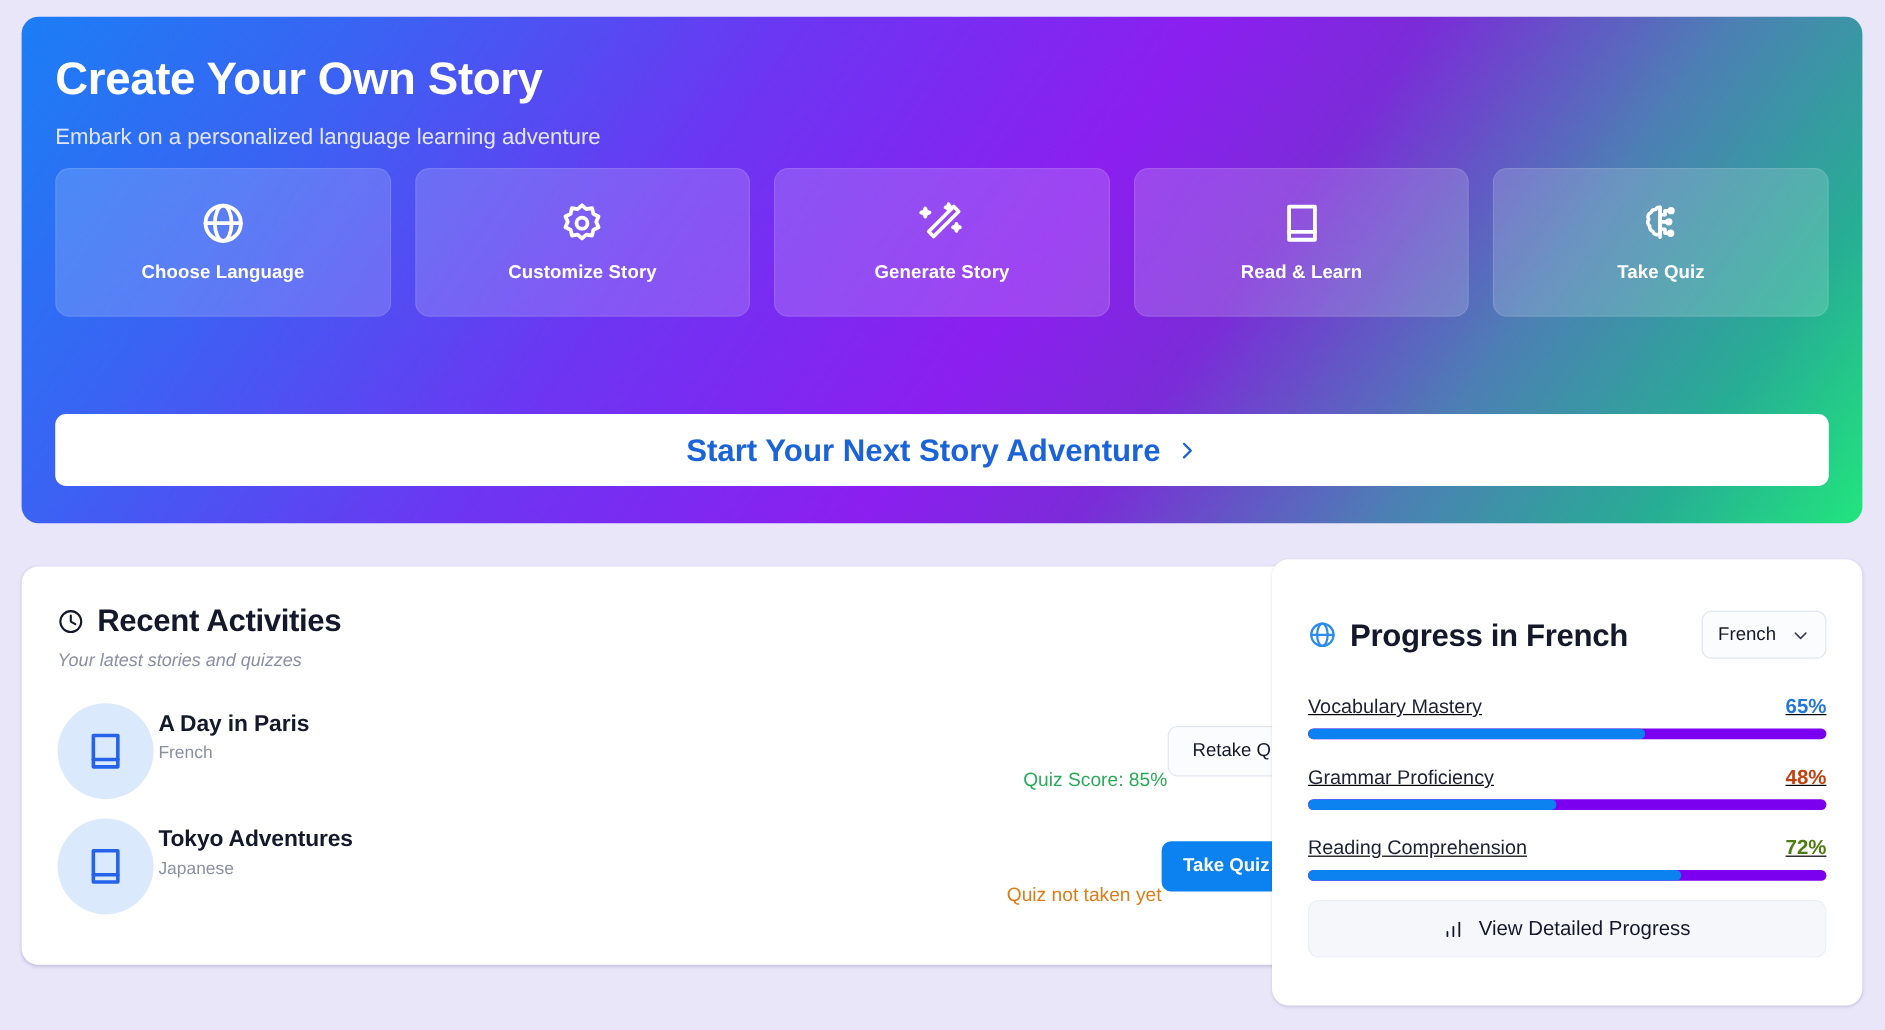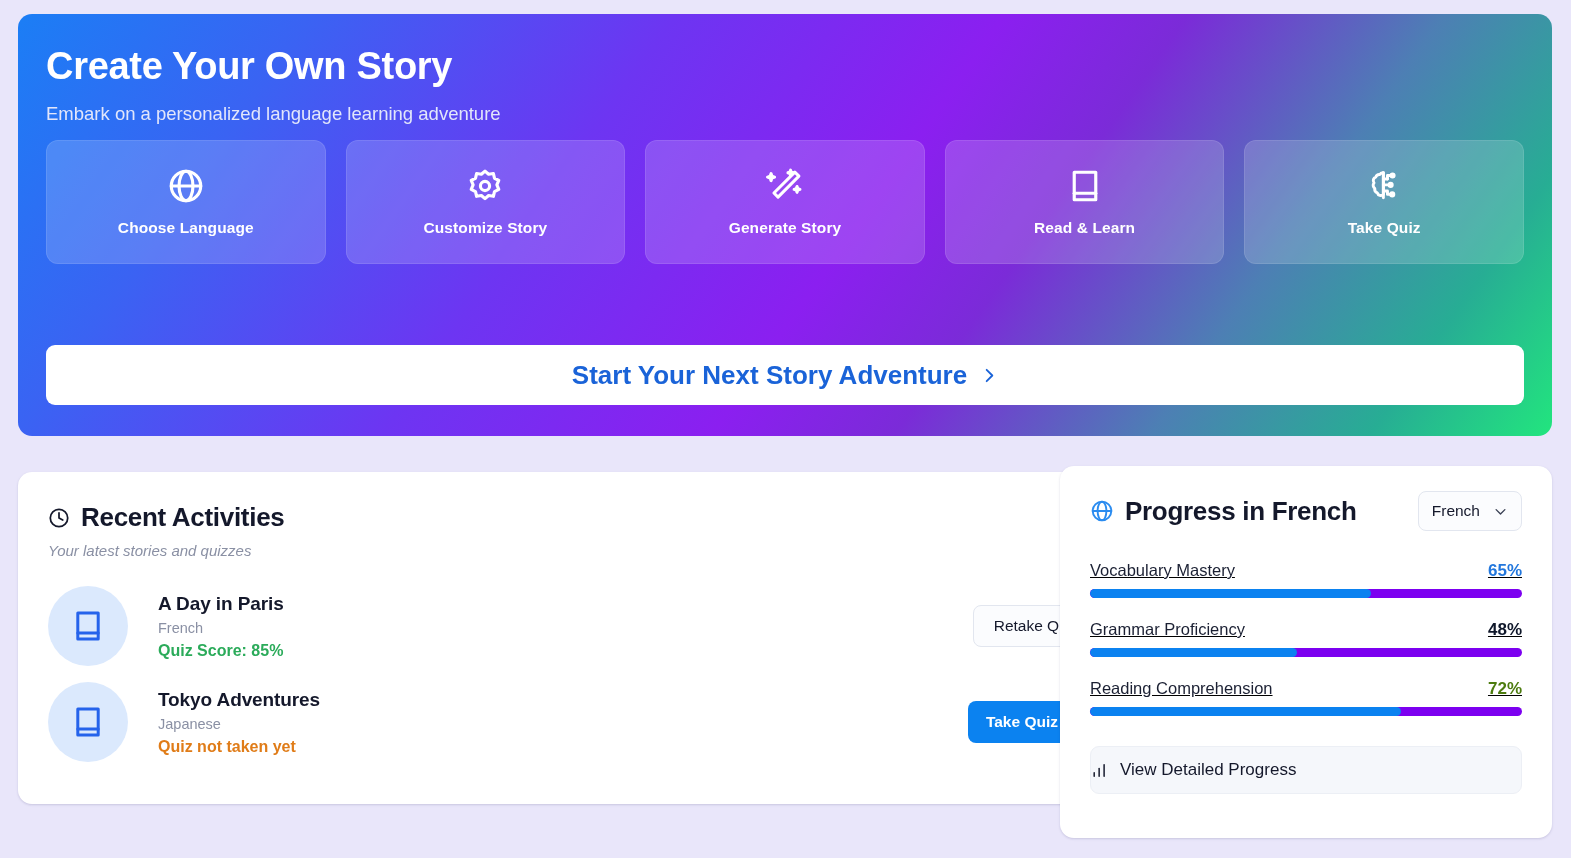--- a/index.html
+++ b/index.html
@@ -186,37 +186,38 @@
     height: 80px;
     border-radius: 50%;
     background: #dbe9fd;
     display: flex;
     align-items: center;
     justify-content: center;
     flex: 0 0 auto;
   }
   .activity-avatar svg { width: 36px; height: 36px; display: block; color: #2563eb; }
 
-  .activity-text { margin-left: 30px; flex: 1 1 auto; }
+  .activity-text { margin-left: 4px; flex: 1 1 auto; }
 
   .activity-title {
     font-size: 19px;
     font-weight: bold;
     color: #14182b;
     letter-spacing: -0.1px;
   }
   .activity-lang {
     font-size: 14.5px;
     color: #8a90a4;
     margin-top: 5px;
   }
   .activity-status {
     font-size: 16px;
     margin-top: 6px;
-    font-weight: bold;
+    font-weight: normal;
+    text-align: right;
   }
   .status-green { color: #2bab5a; }
   .status-orange { color: #e07c18; }
 
   .btn-outline {
     background: #fbfcfe;
     border: 1px solid #e2e6ef;
     border-radius: 8px;
     padding: 0 20px;
     height: 42px;
@@ -241,21 +242,21 @@
     font-family: "Liberation Sans", sans-serif;
     cursor: pointer;
     display: flex;
     align-items: center;
     justify-content: center;
     gap: 9px;
   }
   .btn-primary svg { width: 15px; height: 15px; display: block; }
 
   
-  .progress-inner { padding: 25px 30px 0 30px; }
+  .progress-inner { padding: 43px 30px 0 30px; }
 
   .progress-head {
     display: flex;
     align-items: center;
     justify-content: space-between;
   }
 
   .lang-select {
     background: #fbfcfe;
     border: 1px solid #e2e6ef;
@@ -296,28 +297,29 @@
     background: #7c00f0;
     overflow: hidden;
   }
   .bar-fill {
     height: 100%;
     border-radius: 99px;
     background: #0b82f0;
   }
 
   .detail-btn {
-    margin-top: 30px;
+    margin-top: 16px;
     width: 100%;
     height: 48px;
     background: #f5f7fb;
     border: 1px solid #eceff5;
     border-radius: 9px;
     display: flex;
     align-items: center;
+    justify-content: center;
     gap: 12px;
     cursor: pointer;
     font-family: "Liberation Sans", sans-serif;
   }
   .detail-btn-label { font-size: 17px; color: #14182b; }
   .detail-btn svg { width: 17px; height: 17px; display: block; color: #14182b; }
 </style>
 </head>
 <body>
 
@@ -486,21 +488,21 @@
         <span class="metric-value" style="color: rgb(34, 119, 221);">65%</span>
       </div>
       <div class="bar-track">
         <div class="bar-fill" style="width: 65%;"></div>
       </div>
     </div>
 
     <div class="metric">
       <div class="metric-head">
         <span class="metric-label">Grammar Proficiency</span>
-        <span class="metric-value" style="color: #0f172a;">48%</span>
+        <span class="metric-value" style="color: #c2410c;">48%</span>
       </div>
       <div class="bar-track">
         <div class="bar-fill" style="width: 48%;"></div>
       </div>
     </div>
 
     <div class="metric">
       <div class="metric-head">
         <span class="metric-label">Reading Comprehension</span>
         <span class="metric-value" style="color: #4d7c0f;">72%</span>

